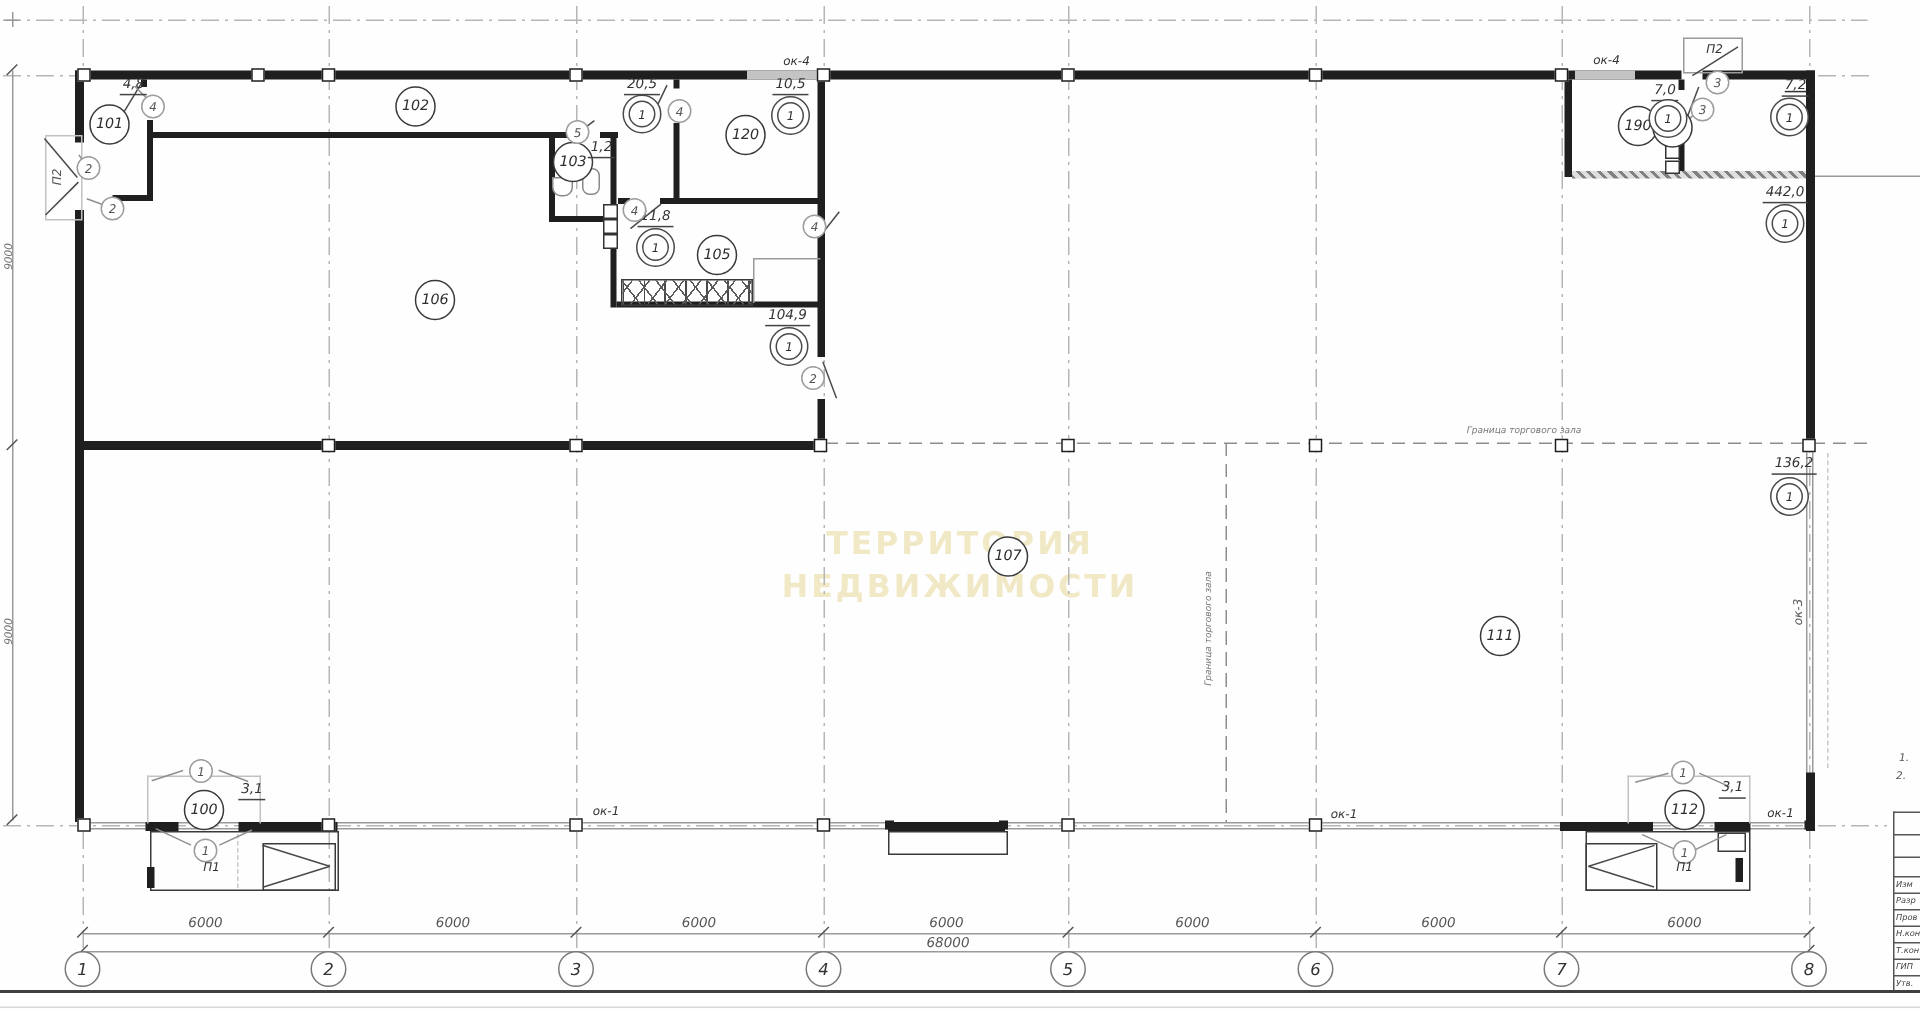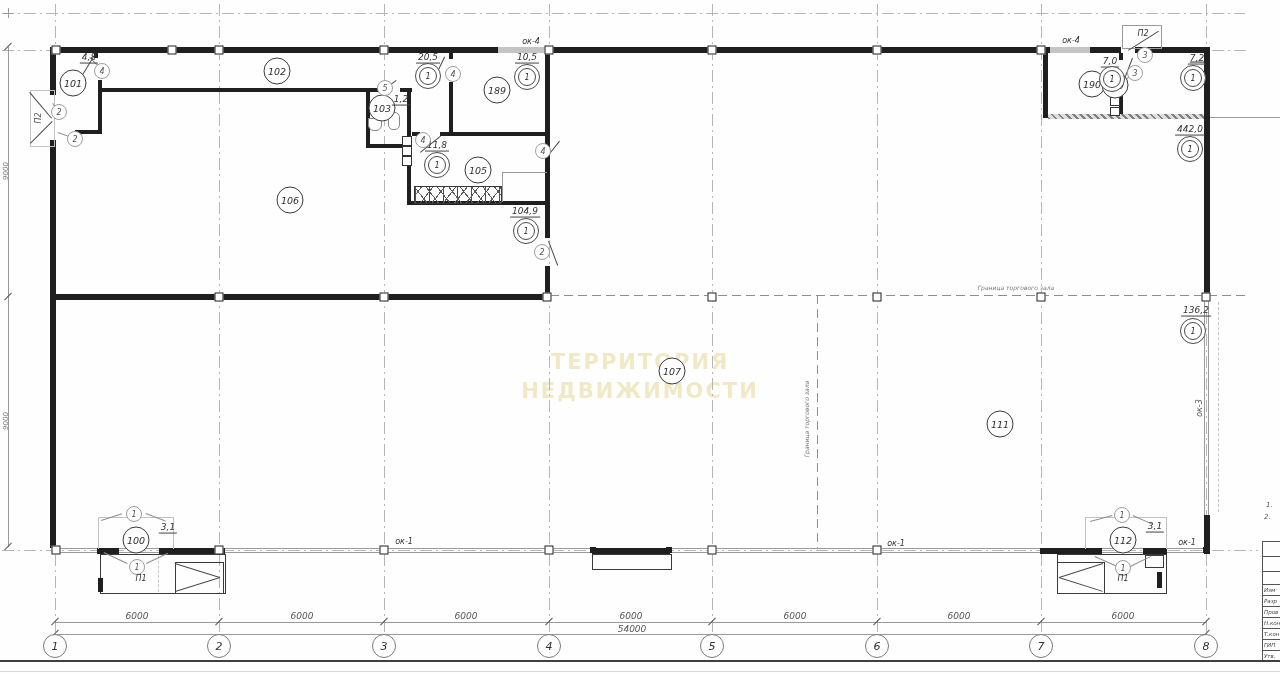--- a/index.html
+++ b/index.html
@@ -206,21 +206,21 @@
   <div class="ln" style="left:104px;top:552px;width:26px;transform:rotate(25deg);"></div>
   <div class="ln" style="left:146px;top:563px;width:24px;transform:rotate(-25deg);"></div>
   <div class="ln" style="left:1090px;top:521px;width:23px;transform:rotate(-15deg);"></div>
   <div class="ln" style="left:1133px;top:515px;width:22px;transform:rotate(24deg);"></div>
   <div class="ln" style="left:1095px;top:556px;width:24px;transform:rotate(24deg);"></div>
   <div class="ln" style="left:1130px;top:566px;width:23px;transform:rotate(-26deg);"></div>
 
   <div class="rc" style="left:73px;top:83px;">101</div>
   <div class="rc" style="left:277px;top:71px;">102</div>
   <div class="rc" style="left:382px;top:108px;">103</div>
-  <div class="rc" style="left:497px;top:90px;">189</div>
+  <div class="rc" style="left:497px;top:90px;">120</div>
   <div class="rc" style="left:478px;top:170px;">105</div>
   <div class="rc" style="left:290px;top:200px;">106</div>
   <div class="rc" style="left:672px;top:371px;">107</div>
   <div class="rc" style="left:1092px;top:84px;">190</div>
   <div class="rc" style="left:1115px;top:85px;">109</div>
   <div class="rc" style="left:136px;top:540px;">100</div>
   <div class="rc" style="left:988px;top:424px;margin-left:12px;">111</div>
   <div class="rc" style="left:1123px;top:540px;">112</div>
 
   <div class="av" style="left:89px;top:58px;">4,8</div>
@@ -307,21 +307,21 @@
   <div class="tk" style="left:1201px;top:621px;"></div>
   <div class="tk" style="left:50px;top:633px;"></div>
   <div class="tk" style="left:1201px;top:633px;"></div>
   <div class="ct dim" style="left:137px;top:616px;">6000</div>
   <div class="ct dim" style="left:302px;top:616px;">6000</div>
   <div class="ct dim" style="left:466px;top:616px;">6000</div>
   <div class="ct dim" style="left:631px;top:616px;">6000</div>
   <div class="ct dim" style="left:795px;top:616px;">6000</div>
   <div class="ct dim" style="left:959px;top:616px;">6000</div>
   <div class="ct dim" style="left:1123px;top:616px;">6000</div>
-  <div class="ct dim" style="left:632px;top:629px;">54000</div>
+  <div class="ct dim" style="left:632px;top:629px;">68000</div>
 
   <div class="axb" style="left:55px;top:646px;">1</div>
   <div class="axb" style="left:219px;top:646px;">2</div>
   <div class="axb" style="left:384px;top:646px;">3</div>
   <div class="axb" style="left:549px;top:646px;">4</div>
   <div class="axb" style="left:712px;top:646px;">5</div>
   <div class="axb" style="left:877px;top:646px;">6</div>
   <div class="axb" style="left:1041px;top:646px;">7</div>
   <div class="axb" style="left:1206px;top:646px;">8</div>
 

